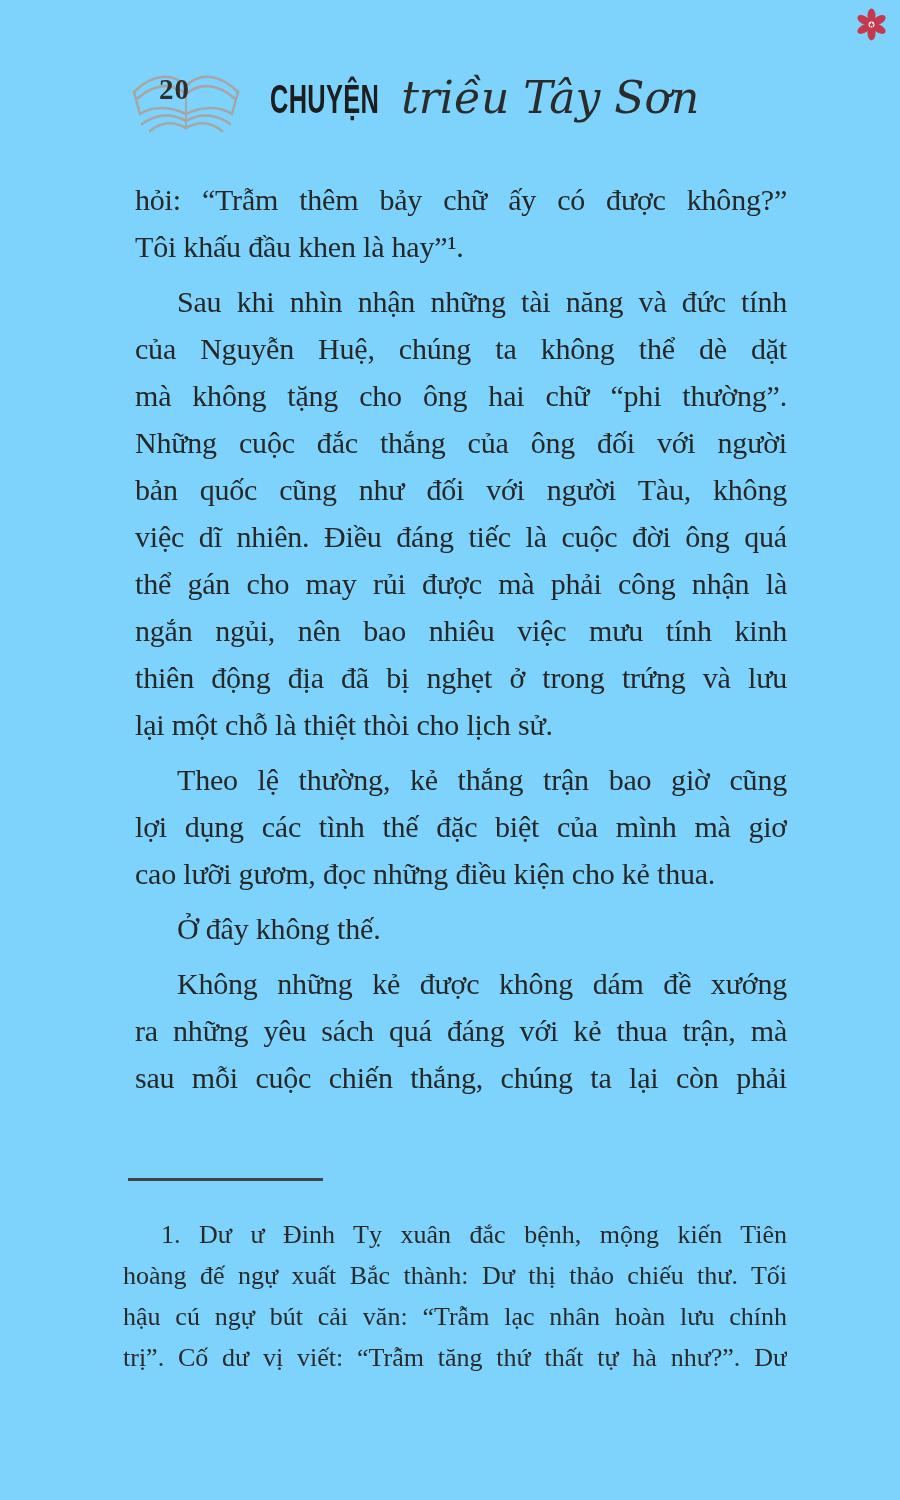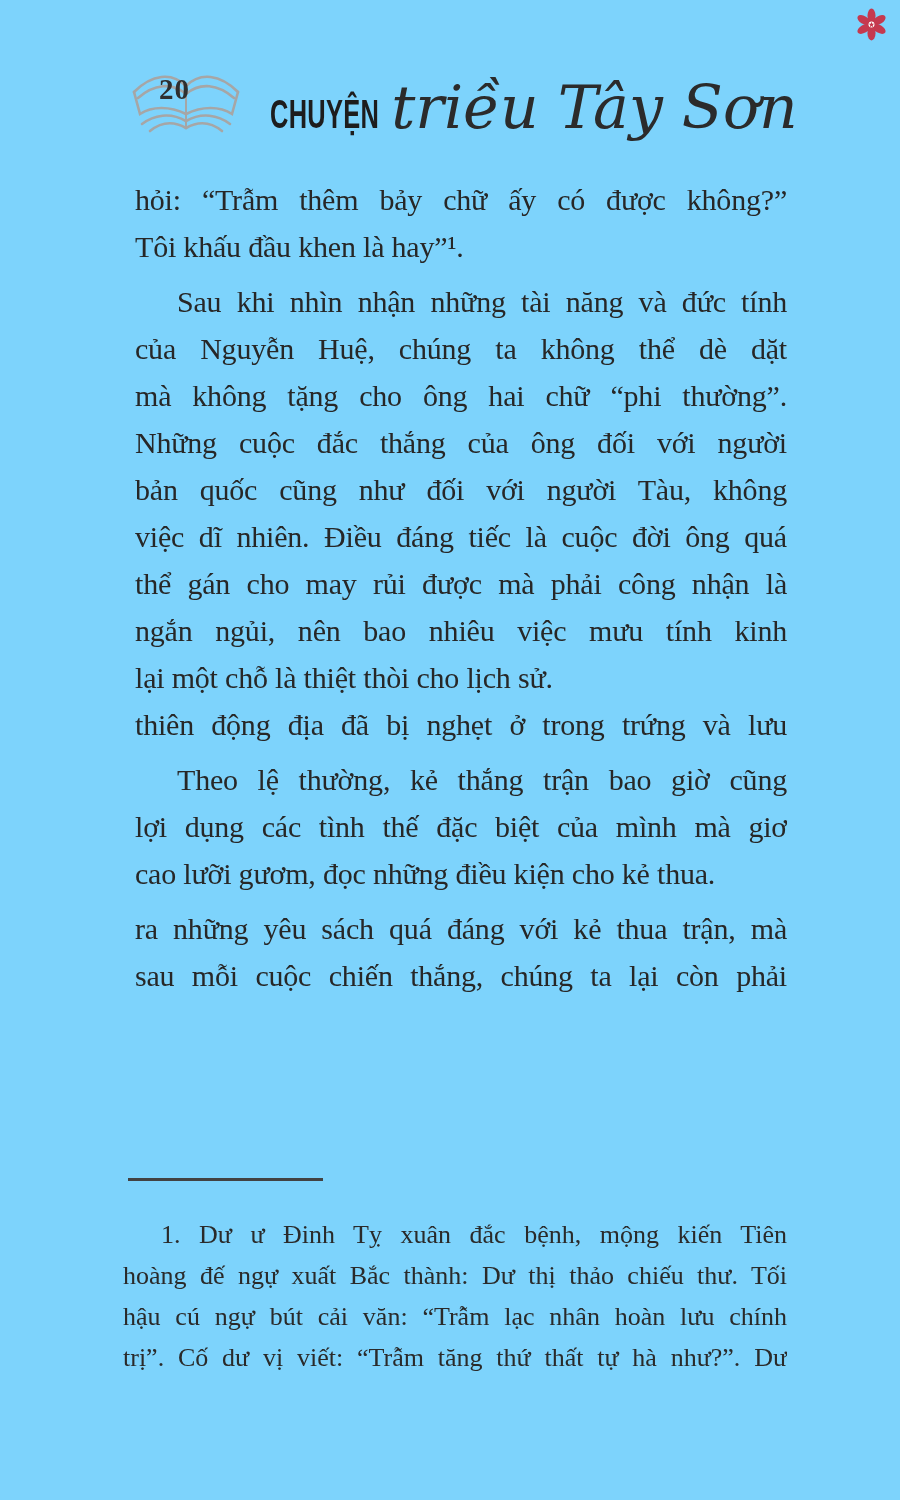--- a/index.html
+++ b/index.html
@@ -36,22 +36,22 @@
   .title-main {
     display:inline-block;
     font-family:"Liberation Sans", sans-serif;
     font-weight:bold; font-size:41px; color:#1d1d1d;
     transform:scaleX(0.62); transform-origin:left center;
     margin-right:-58px;
     letter-spacing:0.5px;
   }
   .title-script {
     font-family:"DejaVu Serif", serif;
-    font-style:italic; font-size:60px; color:#2b2b2b;
-    margin-left:3px;
+    font-style:italic; font-size:44px; color:#2b2b2b;
+    margin-left:13px;
   }
 
   
   .body-text {
     position:absolute; top:176px; left:123px;
     width:664px;
     font-size:30px; line-height:47px;
     letter-spacing:-0.2px;
     color:#272727;
   }
@@ -127,29 +127,33 @@
       </div>
       <div class="paragraph">
         <div class="line first-indent">Sau khi nhìn nhận những tài năng và đức tính</div>
         <div class="line">của Nguyễn Huệ, chúng ta không thể dè dặt</div>
         <div class="line">mà không tặng cho ông hai chữ “phi thường”.</div>
         <div class="line">Những cuộc đắc thắng của ông đối với người</div>
         <div class="line">bản quốc cũng như đối với người Tàu, không</div>
         <div class="line">việc dĩ nhiên. Điều đáng tiếc là cuộc đời ông quá</div>
         <div class="line">thể gán cho may rủi được mà phải công nhận là</div>
         <div class="line">ngắn ngủi, nên bao nhiêu việc mưu tính kinh</div>
+        <div class="line">thiên động địa đã bị nghẹt ở trong trứng và lưu</div>
         <div class="line last">lại một chỗ là thiệt thòi cho lịch sử.</div>
-        <div class="line">thiên động địa đã bị nghẹt ở trong trứng và lưu</div>
       </div>
       <div class="paragraph">
         <div class="line first-indent">Theo lệ thường, kẻ thắng trận bao giờ cũng</div>
         <div class="line">lợi dụng các tình thế đặc biệt của mình mà giơ</div>
         <div class="line last">cao lưỡi gươm, đọc những điều kiện cho kẻ thua.</div>
       </div>
       <div class="paragraph">
+        <div class="line last first-indent">Ở đây không thế.</div>
+      </div>
+      <div class="paragraph">
+        <div class="line first-indent">Không những kẻ được không dám đề xướng</div>
         <div class="line">ra những yêu sách quá đáng với kẻ thua trận, mà</div>
         <div class="line">sau mỗi cuộc chiến thắng, chúng ta lại còn phải</div>
       </div>
     </main>
 
   <div class="footnote">
     <div class="footnote-rule"></div>
     <div id="footnote-lines">
         <div class="line first-indent">1. Dư ư Đinh Tỵ xuân đắc bệnh, mộng kiến Tiên</div>
         <div class="line">hoàng đế ngự xuất Bắc thành: Dư thị thảo chiếu thư. Tối</div>

